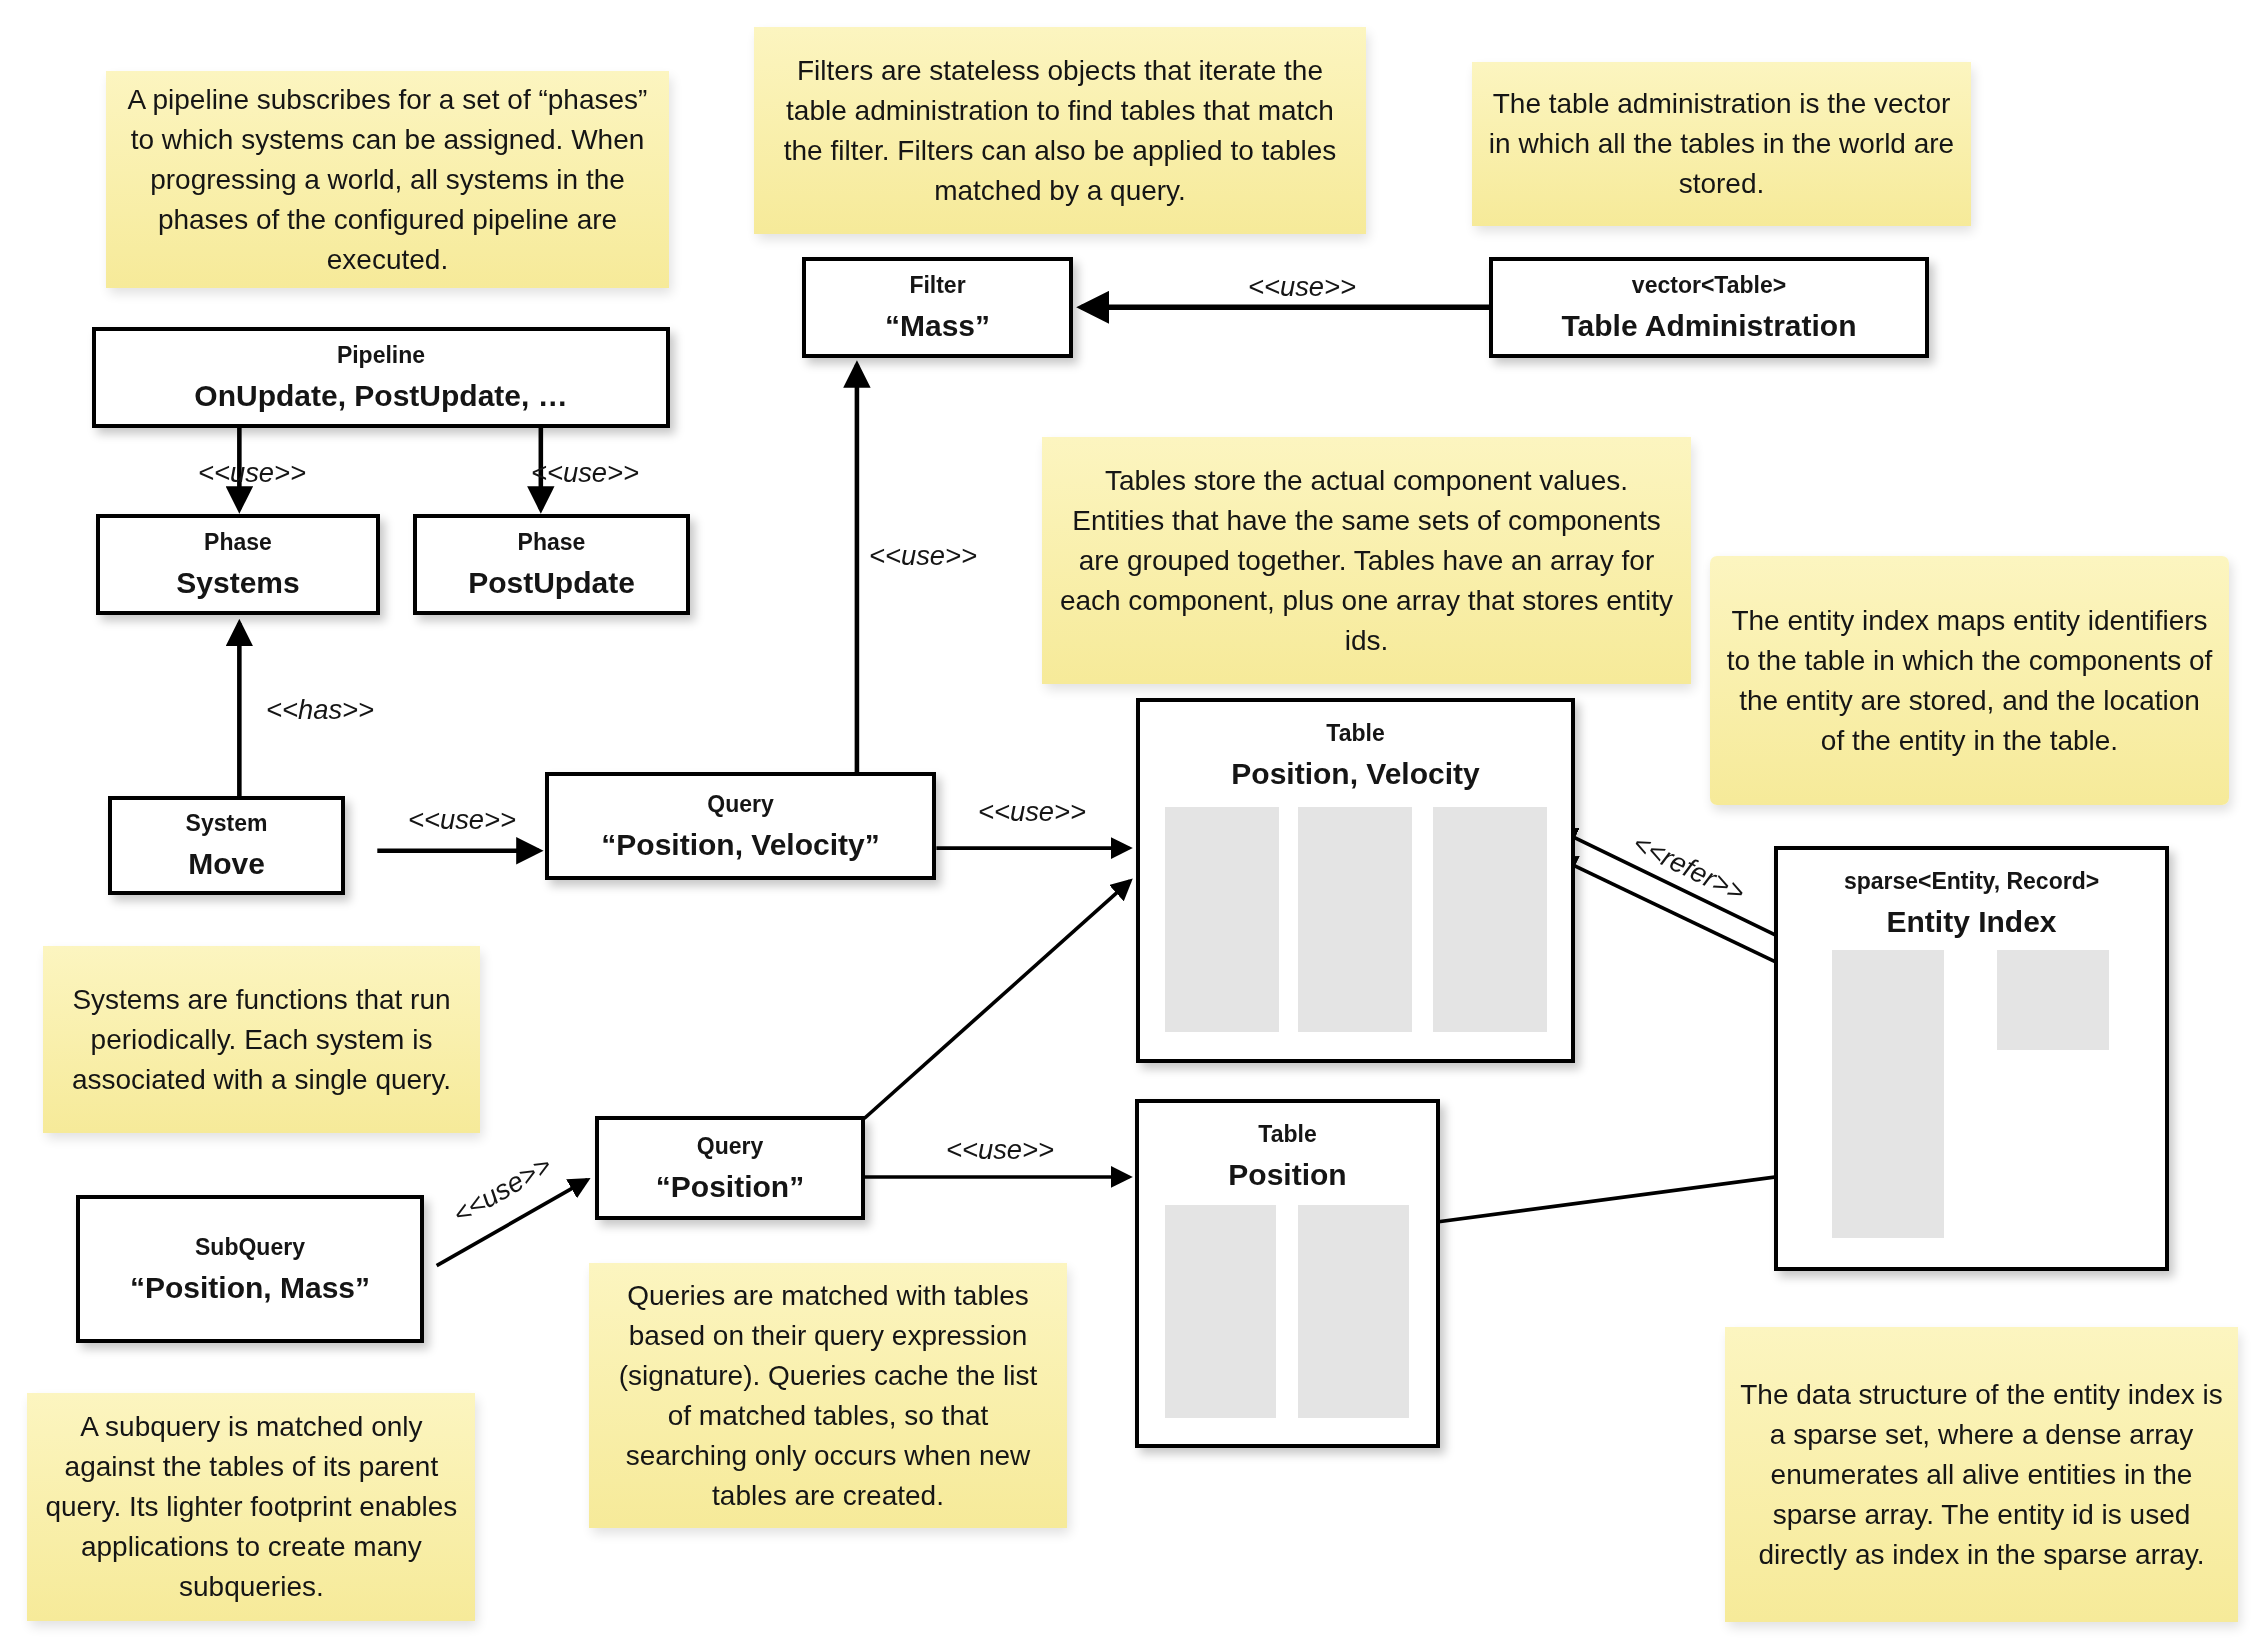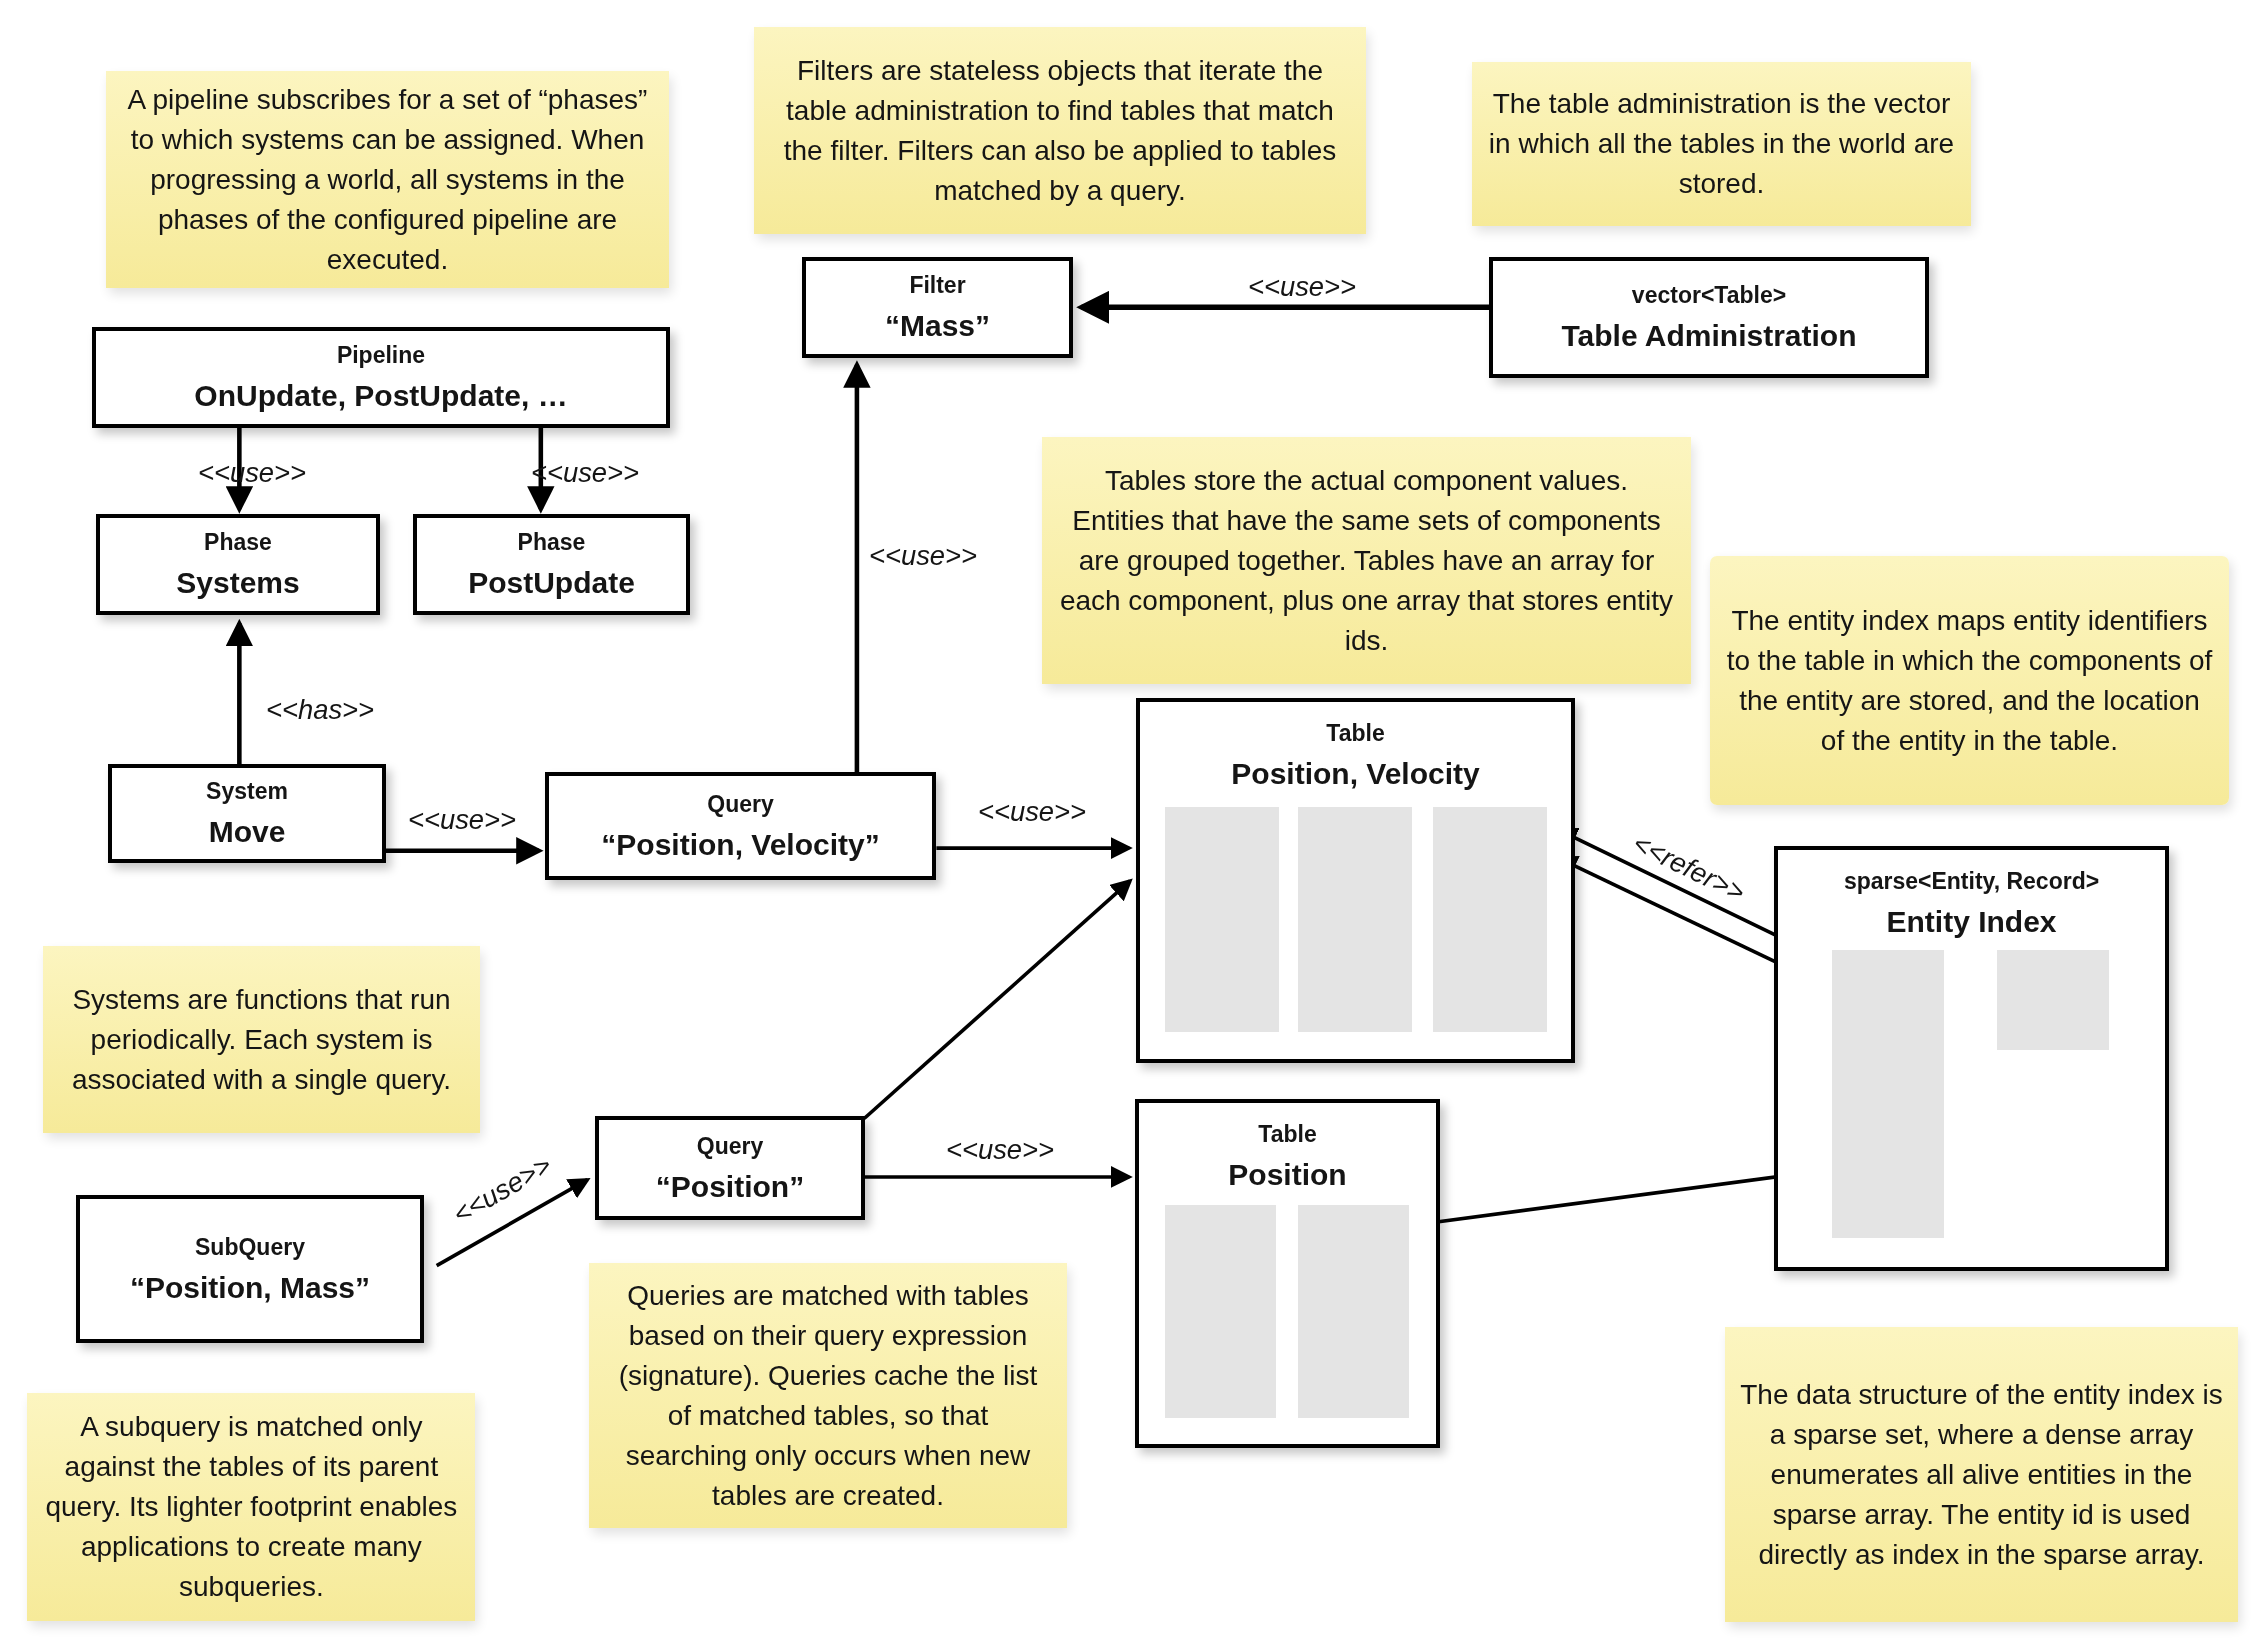--- a/index.html
+++ b/index.html
@@ -99,21 +99,21 @@
   <div class="uml-box" style="left:96px;top:514px;width:284px;height:101px;">
     <div class="stereo">Phase</div>
     <div class="bname">Systems</div>
   </div>
 
   <div class="uml-box" style="left:413px;top:514px;width:277px;height:101px;">
     <div class="stereo">Phase</div>
     <div class="bname">PostUpdate</div>
   </div>
 
-  <div class="uml-box" style="left:108px;top:764px;width:278px;height:99px;">
+  <div class="uml-box" style="left:108px;top:796px;width:237px;height:99px;">
     <div class="stereo">System</div>
     <div class="bname">Move</div>
   </div>
 
   <div class="uml-box" style="left:545px;top:772px;width:391px;height:108px;">
     <div class="stereo">Query</div>
     <div class="bname">“Position, Velocity”</div>
   </div>
 
   <div class="uml-box" style="left:595px;top:1116px;width:270px;height:104px;">
@@ -124,21 +124,21 @@
   <div class="uml-box" style="left:76px;top:1195px;width:348px;height:148px;">
     <div class="stereo">SubQuery</div>
     <div class="bname">“Position, Mass”</div>
   </div>
 
   <div class="uml-box" style="left:802px;top:257px;width:271px;height:101px;">
     <div class="stereo">Filter</div>
     <div class="bname">“Mass”</div>
   </div>
 
-  <div class="uml-box" style="left:1489px;top:257px;width:440px;height:121px;">
+  <div class="uml-box" style="left:1489px;top:257px;width:440px;height:101px;">
     <div class="stereo">vector&lt;Table&gt;</div>
     <div class="bname">Table Administration</div>
   </div>
 
   <div class="uml-box top" style="left:1136px;top:698px;width:439px;height:365px;">
     <div class="stereo">Table</div>
     <div class="bname">Position, Velocity</div>
     <div class="col" style="left:25px;top:105px;width:114px;height:225px;"></div>
     <div class="col" style="left:158px;top:105px;width:114px;height:225px;"></div>
     <div class="col" style="left:293px;top:105px;width:114px;height:225px;"></div>

